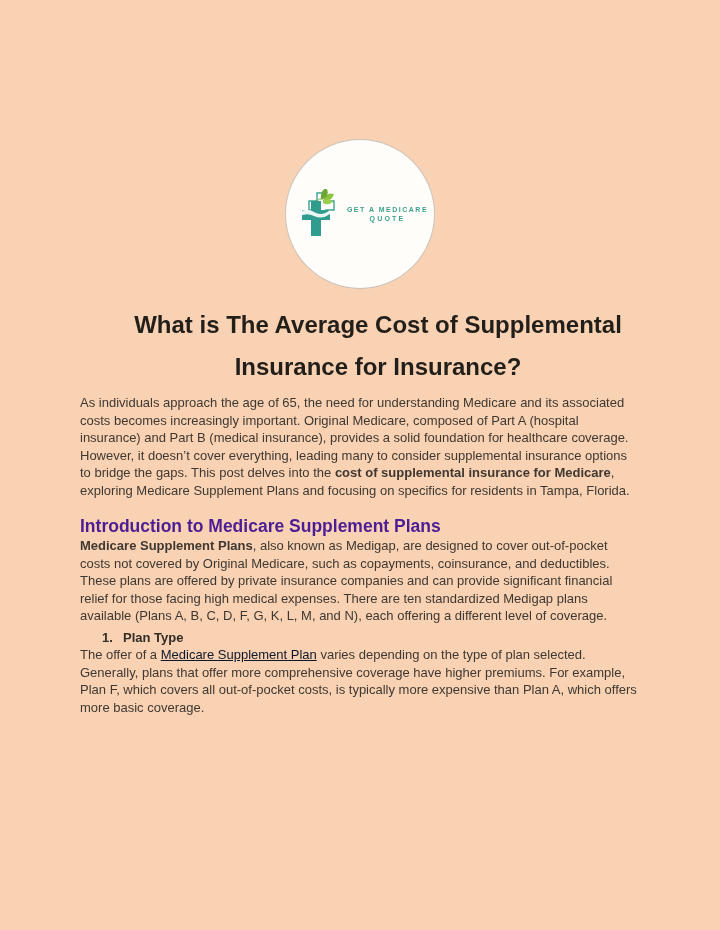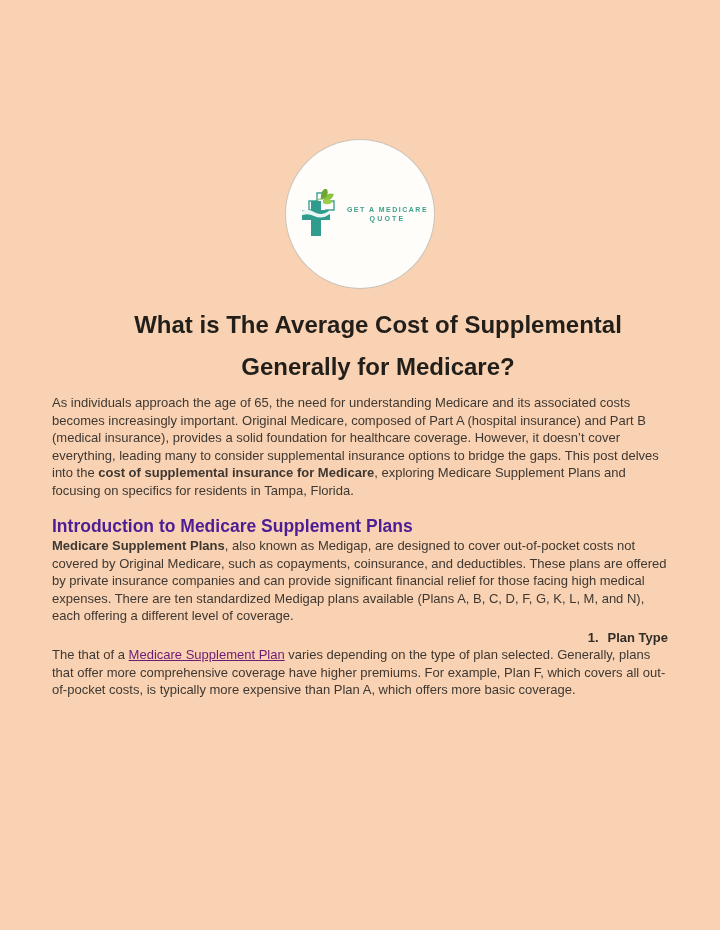--- a/index.html
+++ b/index.html
@@ -26,36 +26,36 @@
   }
   .logo-text .l2{letter-spacing:2.2px;}
   
   .title{
     margin:16px 0 0;text-align:center;
     font-size:24px;line-height:42px;font-weight:bold;color:#221E1A;padding-left:36px;
   }
   .tline{display:block;}
   
   .content{
-    padding:0 52px;
+    padding:0 80px;
     color:#3F3832;font-size:13px;line-height:17.5px;
     text-align:left;
   }
   .content p{margin:0;}
   p.intro{margin-top:6px;}
   h2{
     font-size:17.5px;line-height:22px;font-weight:bold;
     color:#4c1d95;margin:16px 0 0;
   }
   h2.factors{margin-top:18px;}
   .content b{font-weight:bold;}
-  .list-item{margin-top:4px;padding-left:22px;font-weight:bold;color:#332D27;text-align:right;}
+  .list-item{margin-top:4px;padding-left:22px;font-weight:bold;color:#332D27;}
   .list-item .num{display:inline-block;min-width:12px;margin-right:9px;}
   .list-item.second{margin-top:16px;}
-  .link{color:#701a75;text-decoration:underline;}
+  .link{color:#0f172a;text-decoration:underline;}
 </style>
 </head>
 <body>
 
 <div class="page">
 
   <div class="logo-circle">
     <div class="logo-inner">
       <svg width="50" height="50" viewBox="0 0 50 50" aria-hidden="true">
 
@@ -74,32 +74,32 @@
       </svg>
       <div class="logo-text">
         <div class="l1">GET A MEDICARE</div>
         <div class="l2">QUOTE</div>
       </div>
     </div>
   </div>
 
   <h1 class="title">
     <span class="tline">What is The Average Cost of Supplemental</span>
-    <span class="tline">Generally for Medicare?</span>
+    <span class="tline">Insurance for Insurance?</span>
   </h1>
 
   <div class="content">
 
     <p class="intro"><span>As individuals approach the age of 65, the need for understanding Medicare and its associated costs becomes increasingly important. Original Medicare, composed of Part A (hospital insurance) and Part B (medical insurance), provides a solid foundation for healthcare coverage. However, it doesn’t cover everything, leading many to consider supplemental insurance options to bridge the gaps. This post delves into the </span><b>cost of supplemental insurance for Medicare</b><span>, exploring Medicare Supplement Plans and focusing on specifics for residents in Tampa, Florida.</span></p>
 
     <h2>Introduction to Medicare Supplement Plans</h2>
 
     <p><b>Medicare Supplement Plans</b><span>, also known as Medigap, are designed to cover out-of-pocket costs not covered by Original Medicare, such as copayments, coinsurance, and deductibles. These plans are offered by private insurance companies and can provide significant financial relief for those facing high medical expenses. There are ten standardized Medigap plans available (Plans A, B, C, D, F, G, K, L, M, and N), each offering a different level of coverage.</span></p>
 
 
     <div class="list-item"><span class="num">1.</span><span class="lbl">Plan Type</span></div>
 
-    <p><span>The that of a </span><a class="link" href="#">Medicare Supplement Plan</a><span> varies depending on the type of plan selected. Generally, plans that offer more comprehensive coverage have higher premiums. For example, Plan F, which covers all out-of-pocket costs, is typically more expensive than Plan A, which offers more basic coverage.</span></p>
+    <p><span>The offer of a </span><a class="link" href="#">Medicare Supplement Plan</a><span> varies depending on the type of plan selected. Generally, plans that offer more comprehensive coverage have higher premiums. For example, Plan F, which covers all out-of-pocket costs, is typically more expensive than Plan A, which offers more basic coverage.</span></p>
 
 
 
   </div>
 </div>
 
 </body></html>

